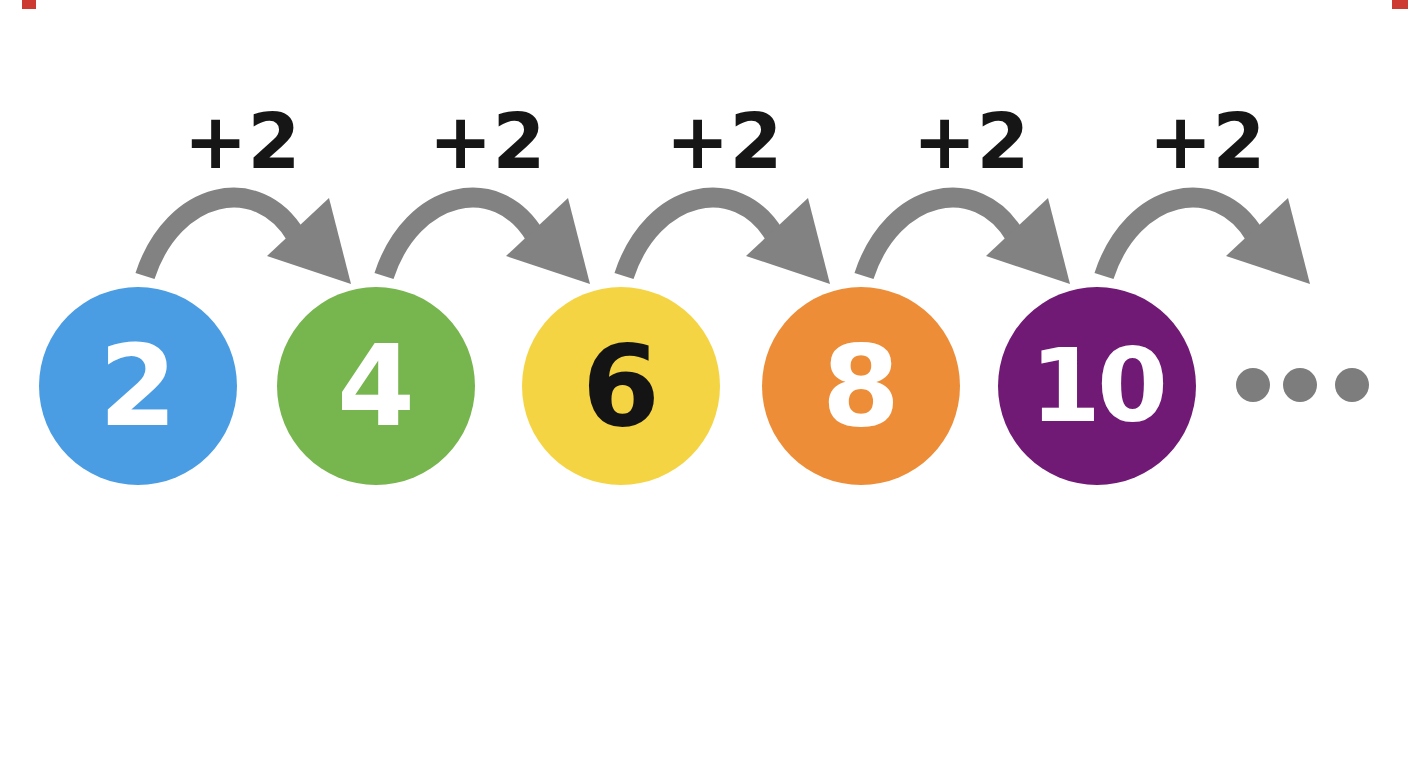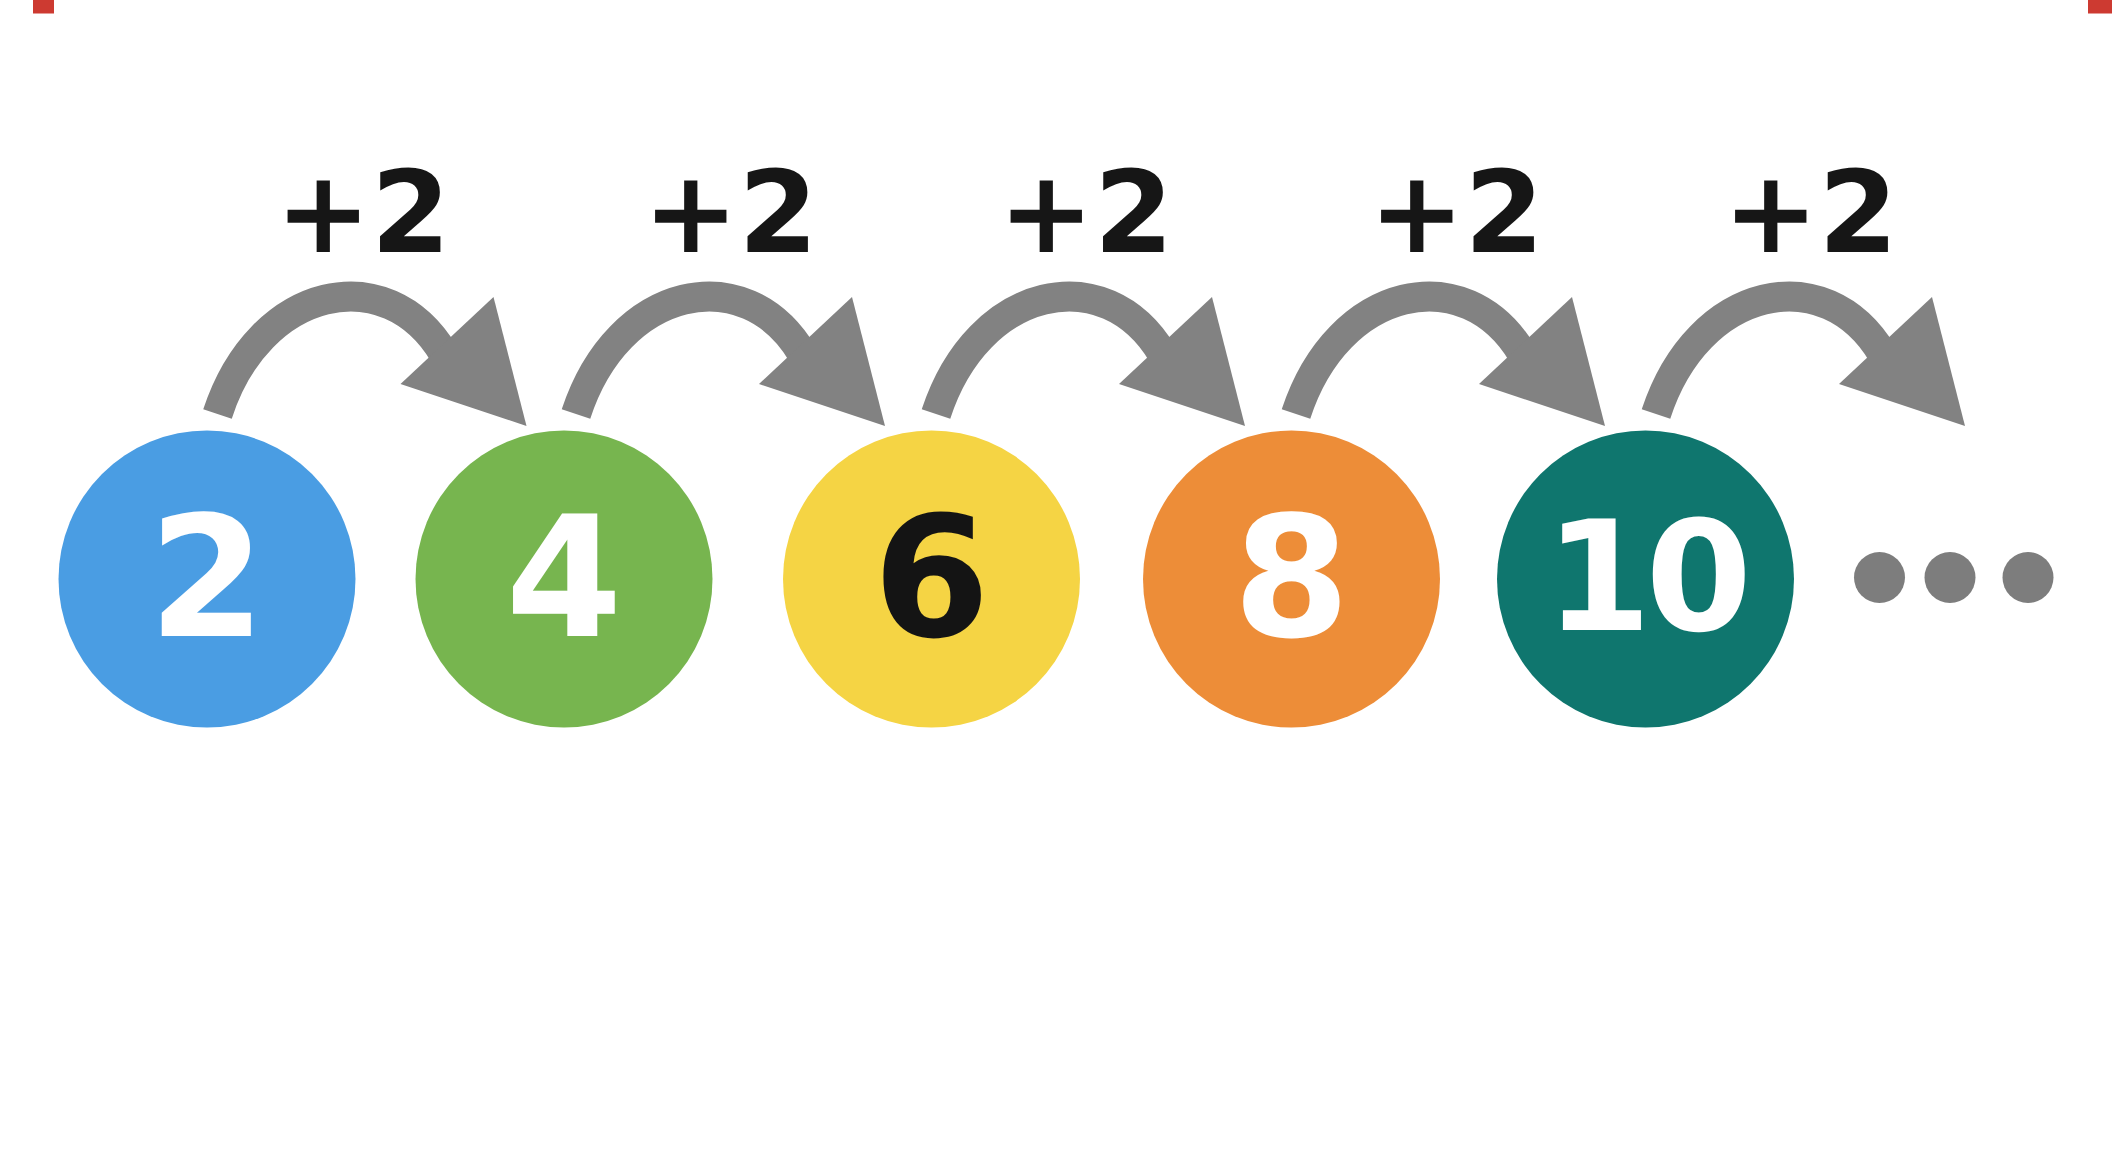--- a/index.html
+++ b/index.html
@@ -79,21 +79,21 @@
   </div>
   <div class="node n1" style="background: rgb(119, 181, 79);">
     <span style="color: rgb(255, 255, 255);">4</span>
   </div>
   <div class="node n2" style="background: rgb(245, 212, 68);">
     <span style="color: rgb(20, 20, 20);">6</span>
   </div>
   <div class="node n3" style="background: rgb(237, 141, 56);">
     <span style="color: rgb(255, 255, 255);">8</span>
   </div>
-  <div class="node n4" style="background: #0f766e;">
+  <div class="node n4" style="background: #701a75;">
     <span style="color: rgb(255, 255, 255);">10</span>
   </div>
 
   <div class="dot d0" style="background: rgb(125, 125, 125);"></div>
   <div class="dot d1" style="background: rgb(125, 125, 125);"></div>
   <div class="dot d2" style="background: rgb(125, 125, 125);"></div>
 
 </div>
 
 </body></html>

